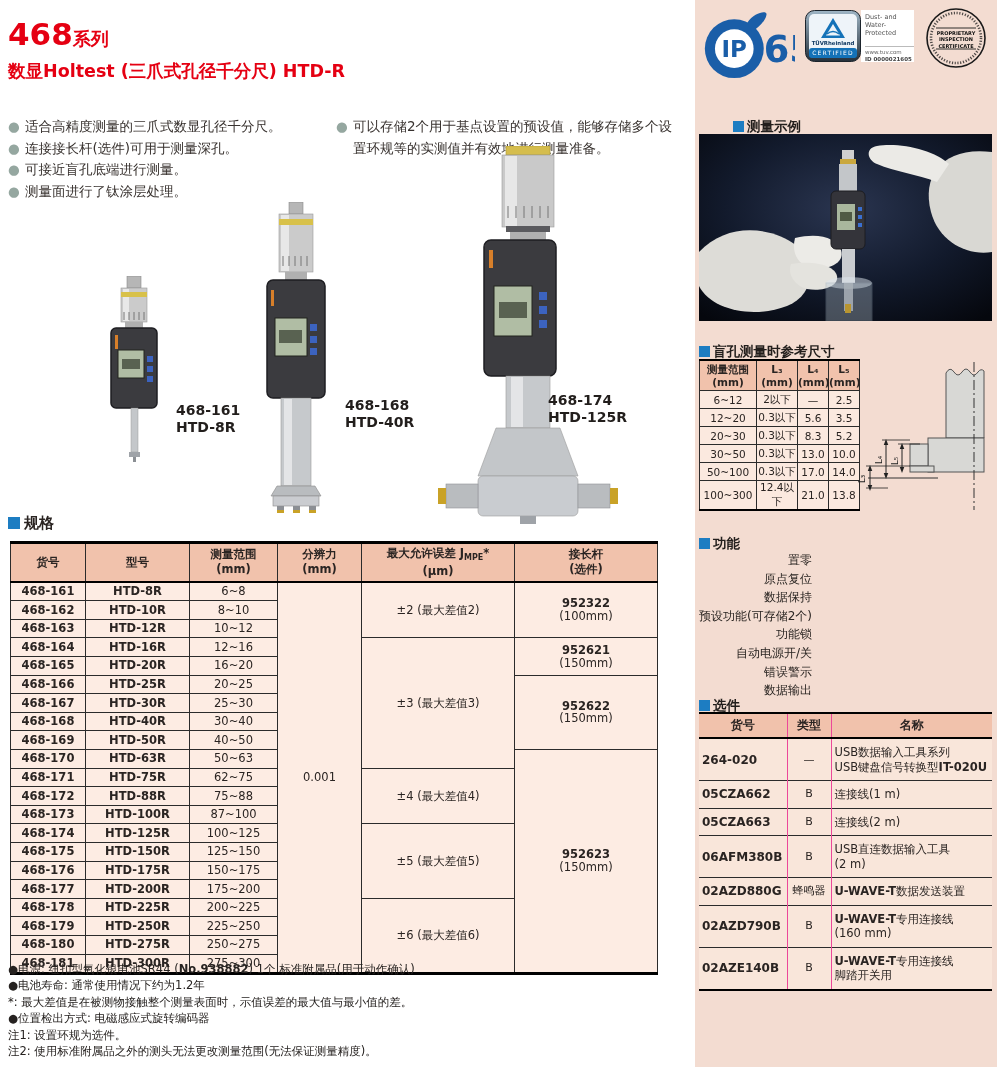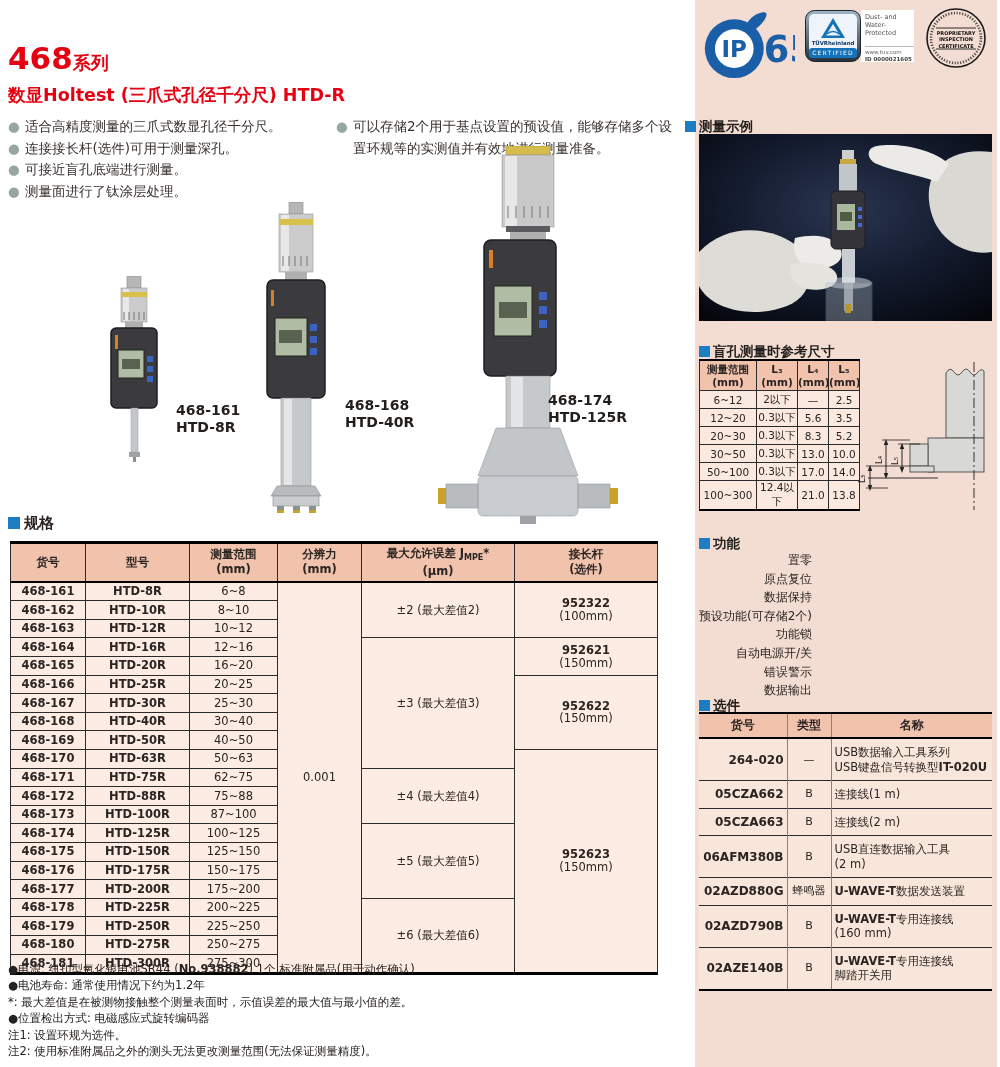--- a/index.html
+++ b/index.html
@@ -1,20 +1,20 @@
 <!DOCTYPE html>
 <html><head>
 <meta charset="utf-8">
 <style>
   html,body{margin:0;padding:0;background:#fff;}
   .page{position:relative;width:1000px;height:1067px;background:#fff;overflow:hidden;
         font-family:"DejaVu Sans","Liberation Sans",sans-serif;color:#2a2422;}
   
   .title-block{position:absolute;left:8px;top:18px;color:#e50012;}
-  .series-line{line-height:32px;margin-top:24px;}
+  .series-line{line-height:32px;}
   .series-num{font-size:31px;font-weight:bold;}
   .series-suffix{font-size:18px;font-weight:bold;}
   .subtitle{font-size:17.5px;font-weight:bold;margin-top:3px;}
   .features{position:absolute;left:8px;top:116px;width:672px;display:flex;}
   .features ul{list-style:none;margin:0;padding:0;}
   .features ul.fl{width:328px;}
   .features ul.fr{width:344px;}
   .feat{display:flex;font-size:13.5px;line-height:21.5px;color:#38322f;}
   .bullet{color:#95a7a0;margin-right:2px;flex:0 0 15px;}
   .prod-label{position:absolute;font-size:14px;font-weight:bold;line-height:17px;color:#221e1c;}
@@ -44,21 +44,21 @@
   .tuv-panel .id-block b{color:#444;}
   
   .sb-table{border-collapse:collapse;position:absolute;background:transparent;}
   #blindTable{left:699px;top:359px;width:160px;border-top:2px solid #000;border-bottom:2.5px solid #000;table-layout:fixed;}
   #blindTable th{background:#f1c2ac;border:1px solid #2b2b2b;font-size:10.5px;font-weight:bold;line-height:1.2;padding:2px 0;}
   #blindTable td{background:#fbe9df;border:1px solid #2b2b2b;font-size:10.5px;text-align:center;height:17px;padding:0 1px;}
   #optTable{left:699px;top:712px;width:293px;border-top:2.5px solid #000;border-bottom:2.5px solid #000;table-layout:fixed;}
   #optTable th{background:#f1c2ac;border-bottom:2.5px solid #000;font-size:12px;font-weight:bold;padding:3px 0;}
   #optTable th + th, #optTable td + td{border-left:1px solid #ec4899;}
   #optTable td{background:#f9e6da;border-top:1px solid #2b2b2b;font-size:11.5px;padding:6px 3px;vertical-align:middle;}
-  #optTable td.o-code{font-weight:bold;text-align:right;font-size:12px;}
+  #optTable td.o-code{font-weight:bold;text-align:left;font-size:12px;}
   #optTable td.o-type{text-align:center;font-size:11px;line-height:12px;}
   #optTable td.o-name{text-align:left;line-height:14.5px;}
   .func-list{position:absolute;left:699px;top:551px;font-size:12px;line-height:18.6px;color:#2a2522;text-align:right;}
   svg text{font-family:"DejaVu Sans","Liberation Sans",sans-serif;}
 </style>
 </head>
 <body>
 
 <div class="page">
 
@@ -402,21 +402,21 @@
   <div class="tuv-panel">
     <div>Dust- and</div>
     <div>Water-</div>
     <div>Protected</div>
     <div class="id-block">
       <div>www.tuv.com</div>
       <b>ID 0000021605</b>
     </div>
   </div>
 
-  <div class="sb-title" style="left:685px;top:118px">
+  <div class="sb-title" style="left:733px;top:118px">
     <span class="sq-sm"></span><span>测量示例</span>
   </div>
   <svg style="position:absolute;left:699px;top:134px" width="293" height="187" viewBox="0 0 293 187">
     <defs>
       <radialGradient id="photoBg" cx="50%" cy="40%" r="75%">
         <stop offset="0" stop-color="#2a3550"></stop>
           <stop offset="0.55" stop-color="#121a2c"></stop>
           <stop offset="1" stop-color="#05070d"></stop>
       </radialGradient>
     </defs>

